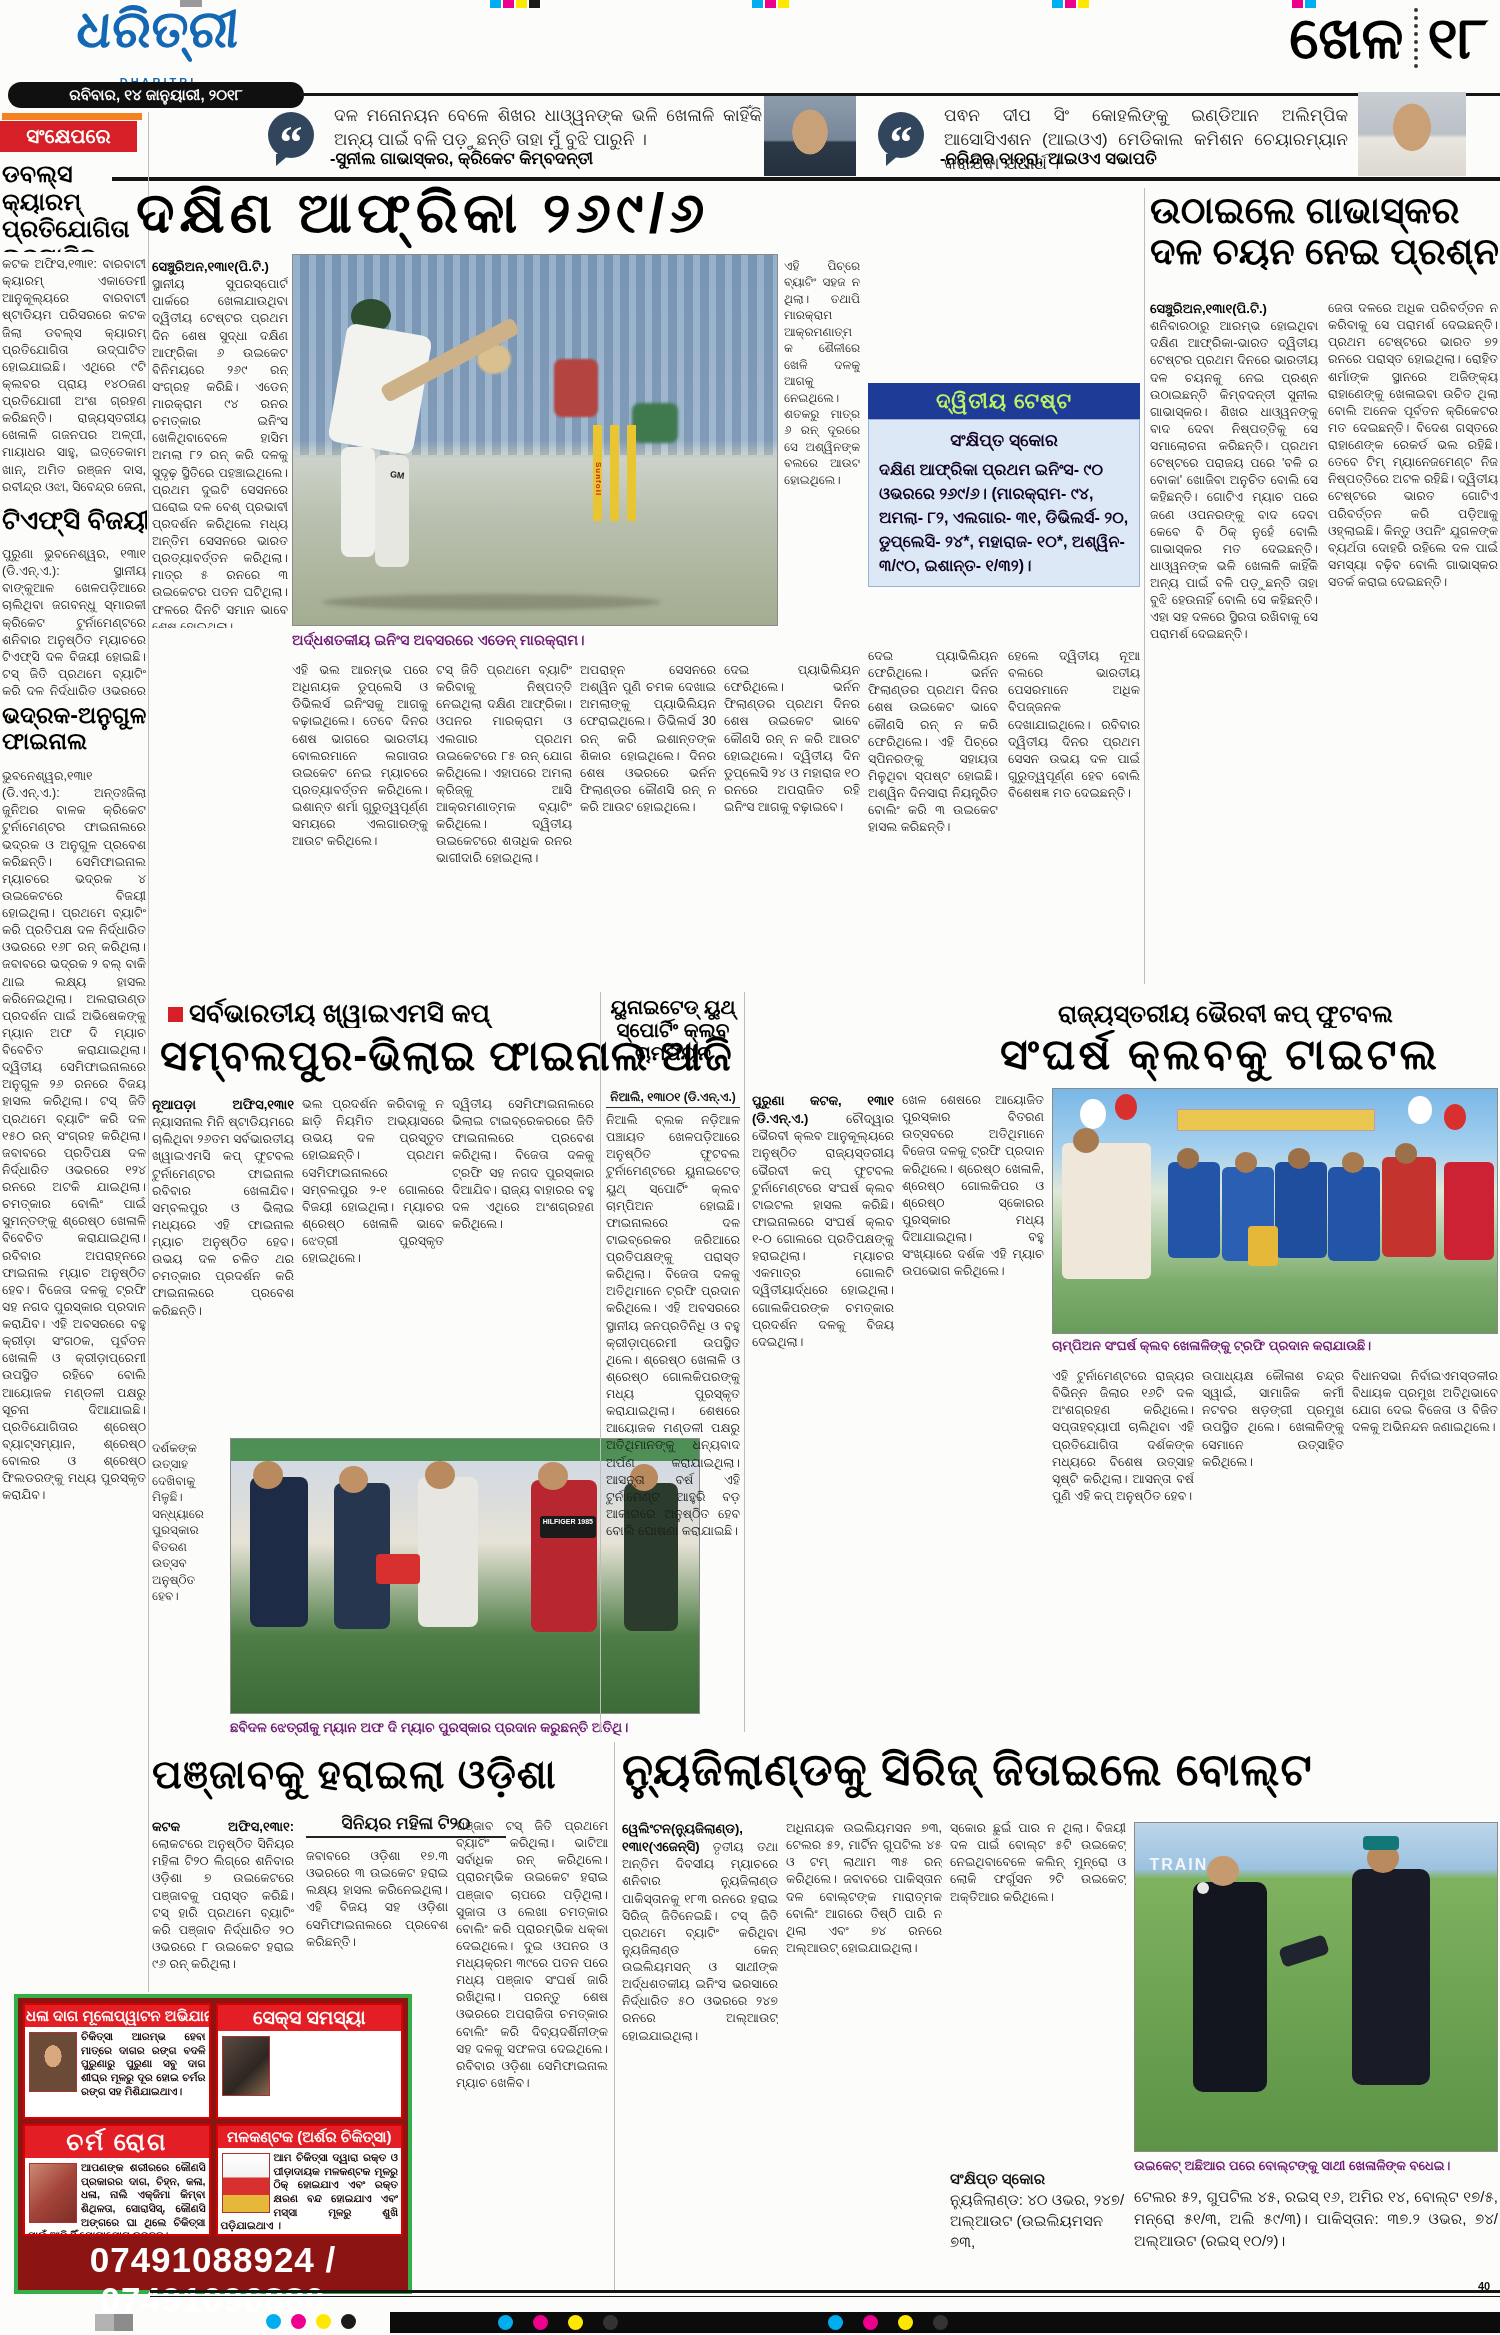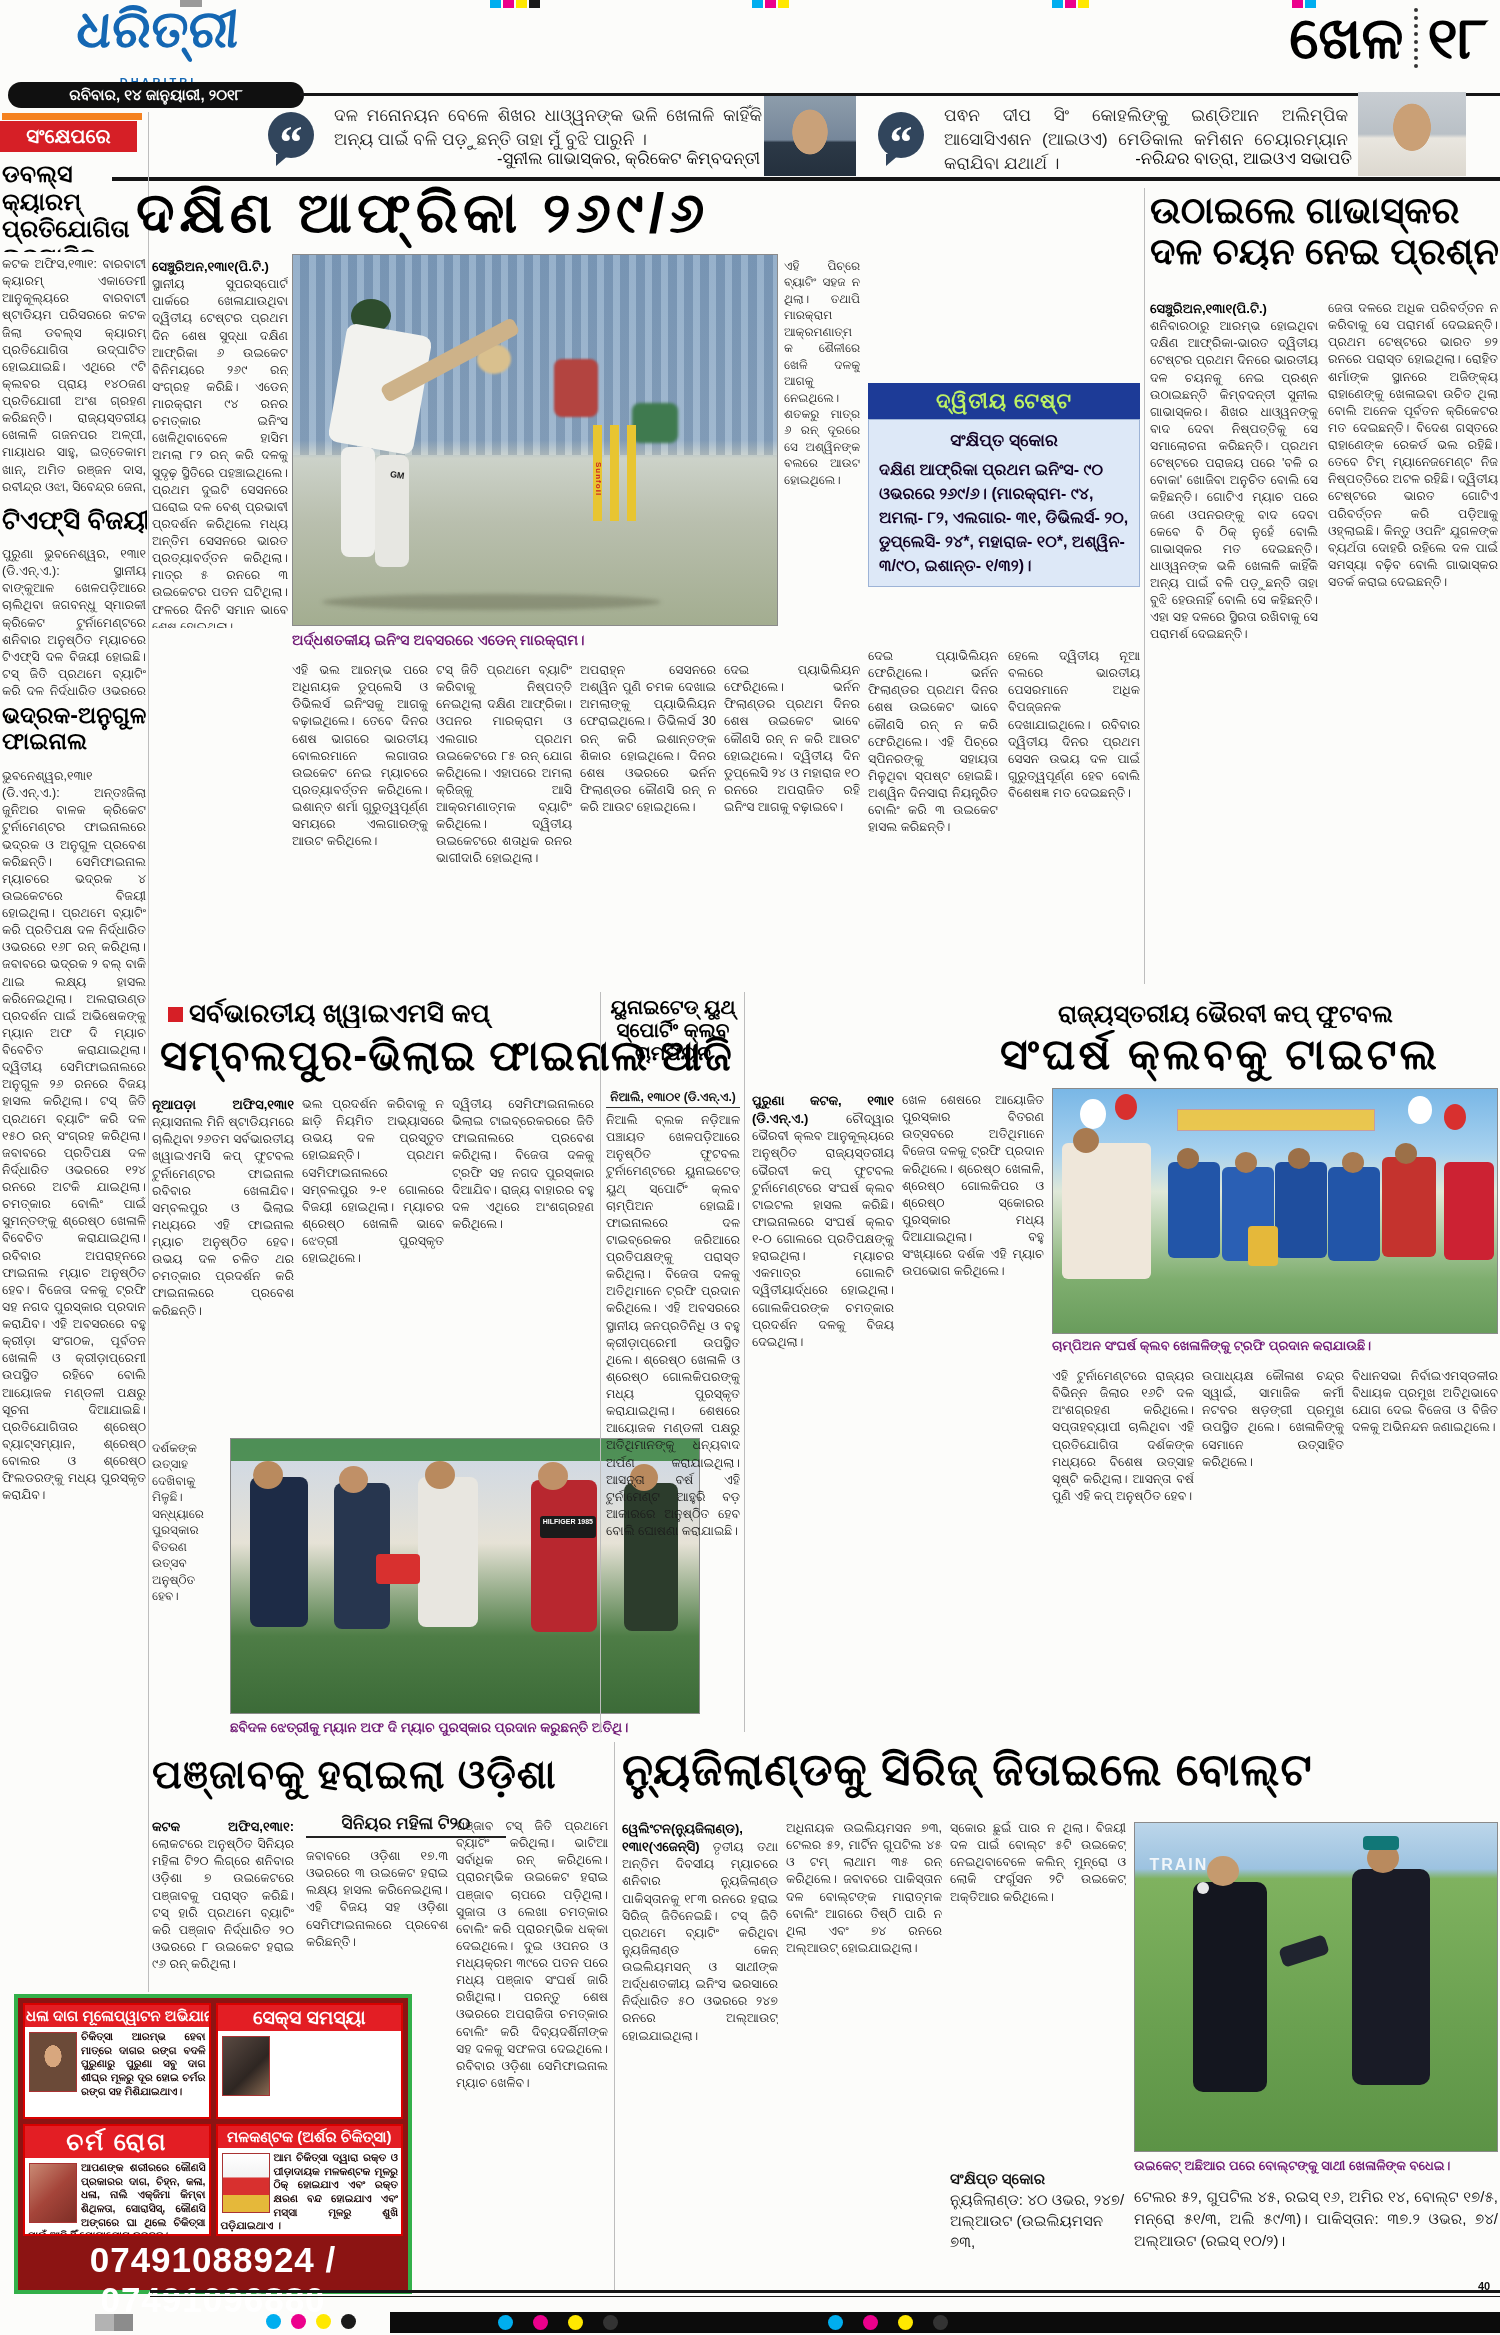--- a/index.html
+++ b/index.html
@@ -14,21 +14,21 @@
   .rule{position:absolute;background:#161616}
   .vrule{position:absolute;width:1px;background:#bdbdbd}
   .photo{position:absolute;overflow:hidden;box-sizing:border-box;border:1px solid #8a8a8a}
   .pshape{position:absolute}
   .qicon{position:absolute;width:46px;height:46px;border-radius:50%;background:#31455c}
   .qicon span{display:block;font-family:"Liberation Serif",serif;color:#fff;
               font-size:46px;line-height:1.35;text-align:center;font-weight:bold}
   .qtail{position:absolute;width:0;height:0;border-left:14px solid #31455c;
          border-bottom:12px solid transparent;left:8px;top:42px}
   .qtext{position:absolute;font-size:17px;line-height:1.42;color:#222;text-align:justify;overflow:hidden}
-  .qattr{position:absolute;font-size:16.5px;font-weight:normal;color:#000;text-align:right}
+  .qattr{position:absolute;font-size:16.5px;font-weight:bold;color:#000;}
   .scorebox-title{background:#1d3b97;color:#bef264;font-weight:bold;font-size:21px;
                   text-align:center;padding:6px 0;letter-spacing:1px}
   .scorebox-body{background:#dde8f7;border:1px solid #9db3d6;padding:8px 10px;
                  font-size:16px;font-weight:bold;line-height:1.5;color:#102}
   .kick{position:absolute;font-weight:bold;color:#000;white-space:nowrap;overflow:hidden}
   .redsq{display:inline-block;width:15px;height:15px;background:#d61f26;margin-right:6px}
   .adcell{background:#fff;border:2px solid #d90000;box-sizing:border-box;overflow:hidden}
   .adcell .t{background:#e31e24;color:#fff;font-weight:bold;font-size:15px;
              text-align:center;padding:2px 1px;white-space:nowrap;overflow:hidden}
   .adcell .b{font-size:10.5px;font-weight:bold;line-height:1.3;padding:3px;text-align:justify;color:#1a0505}

